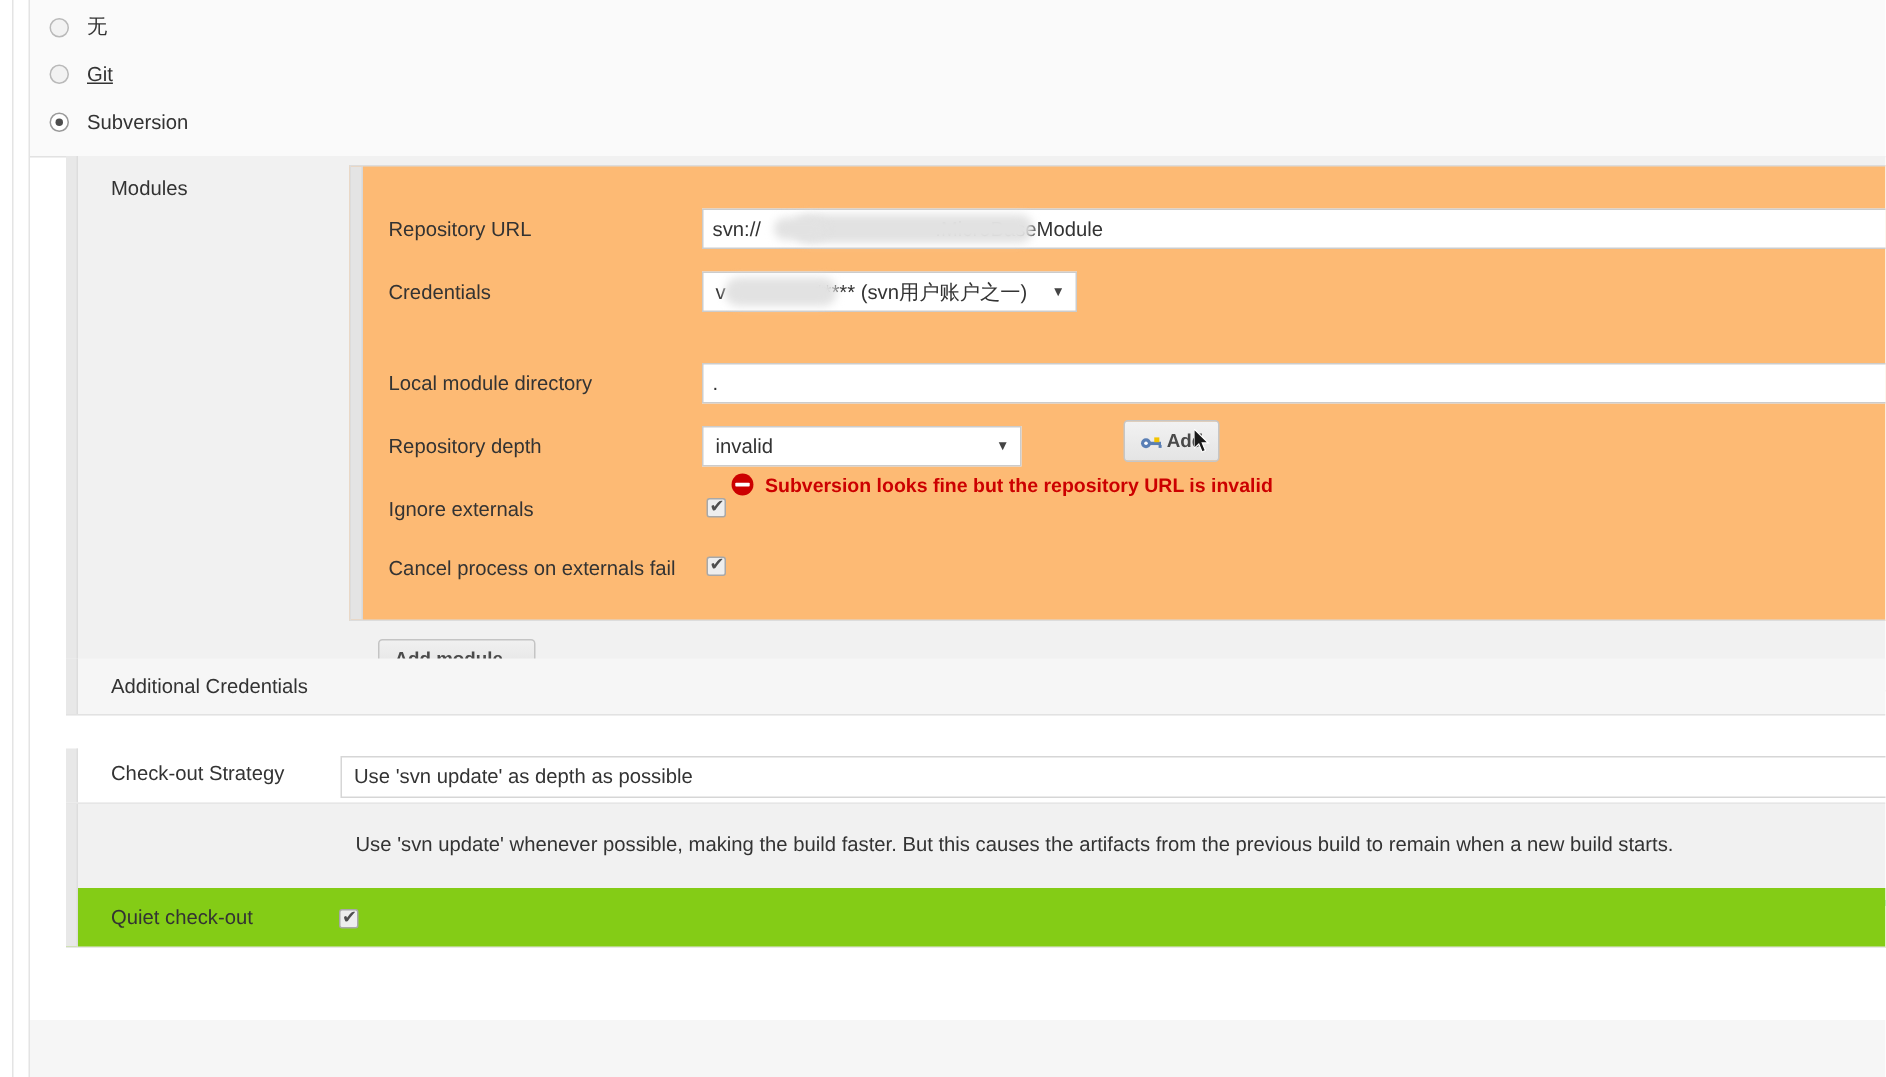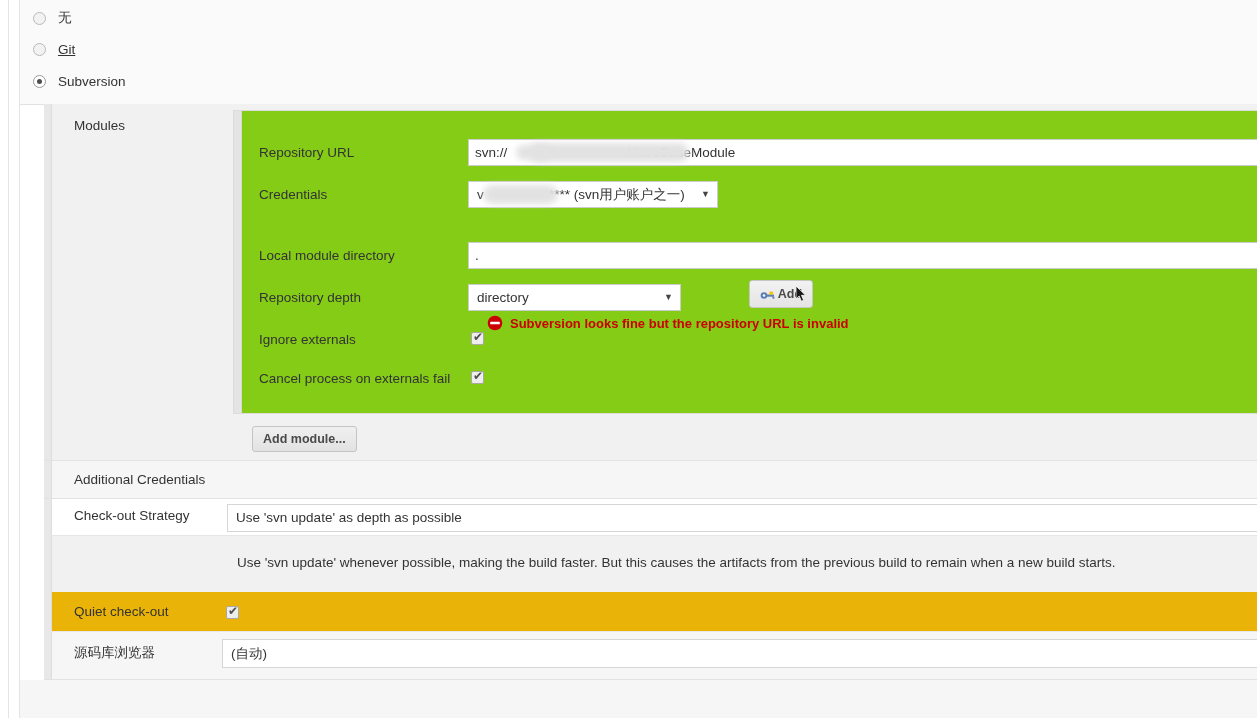--- a/index.html
+++ b/index.html
@@ -120,21 +120,21 @@
     left: 0px;
     top: 0;
     bottom: 0;
   }
   #module-panel {
     position: absolute;
     left: 189px;
     right: 0px;
     top: 6px;
     height: 304px;
-    background: #84cc16;
+    background: #fdba74;
     border: 1px solid #dcdcdc;
     border-right: 0;
     box-sizing: border-box;
   }
   #module-panel-rail {
     position: absolute;
     left: 0px;
     top: 0;
     bottom: 0;
     width: 7px;
@@ -283,21 +283,21 @@
     align-items: center;
     justify-content: center;
     padding: 0 10px;
     height: 26px;
     white-space: nowrap;
     font-family: "Liberation Sans", "DejaVu Sans", sans-serif;
   }
 
   
   #row-addcreds {
-    top: 461px;
+    top: 439px;
     height: 38px;
     background: #f6f6f6;
     border-bottom: 1px solid #e2e2e2;
   }
   #addcreds-rail { left: 0px; top: 0; bottom: 0; }
 
   
   #row-strategy {
     top: 499px;
     height: 36px;
@@ -321,21 +321,21 @@
     top: 19px;
     font-size: 13.5px;
     color: #333333;
     white-space: nowrap;
   }
 
   
   #row-quiet {
     top: 592px;
     height: 40px;
-    background: #eab308;
+    background: #84cc16;
     border-bottom: 1px solid #e8e8e8;
   }
   #quiet-rail { left: 0px; top: 0; bottom: 0; }
 
   
   #row-browser {
     top: 632px;
     height: 48px;
     background: #f6f6f6;
     border-bottom: 1px solid #e2e2e2;
@@ -408,21 +408,21 @@
       </div>
 
       <div class="fld" style="top:131px;">
         <div class="fl">Local module directory</div>
         <div class="txtbox" style="left:234px; right:-460px; top:0;">.</div>
       </div>
 
       <div class="fld" style="top:173px;">
         <div class="fl">Repository depth</div>
         <div class="selbox" style="left:234px; width:213px; top:0;">
-          <span>directory</span>
+          <span>invalid</span>
           <span class="caret">▼</span>
         </div>
       </div>
 
       <div class="fld" style="top:254px;">
         <div class="fl">Cancel process on externals fail</div>
         <div class="ckbox" style="left:237px; top:6px;"></div>
       </div>
 
       <div class="fld" style="top:215px;">
@@ -481,23 +481,16 @@
     <div class="rail" id="desc-rail"></div>
     <div id="desc-text">Use 'svn update' whenever possible, making the build faster. But this causes the artifacts from the previous build to remain when a new build starts.</div>
   </div>
 
   <div class="cfg-row" id="row-quiet">
     <div class="rail" id="quiet-rail"></div>
     <div class="lbl" style="top:12px;">Quiet check-out</div>
     <div class="ckbox" style="left:182px; top:14px;"></div>
   </div>
 
-  <div class="cfg-row" id="row-browser">
-    <div class="rail" id="browser-rail"></div>
-    <div class="lbl" style="top:12px;">源码库浏览器</div>
-    <div class="selbox" style="left:178px; right:-460px; top:7px; height:29px; line-height:27px; border-color:#d6d6d6;">
-      <span>(自动)</span>
-    </div>
-  </div>
 
   <div id="bottom-strip"></div>
 
 </div>
 
 </body></html>

